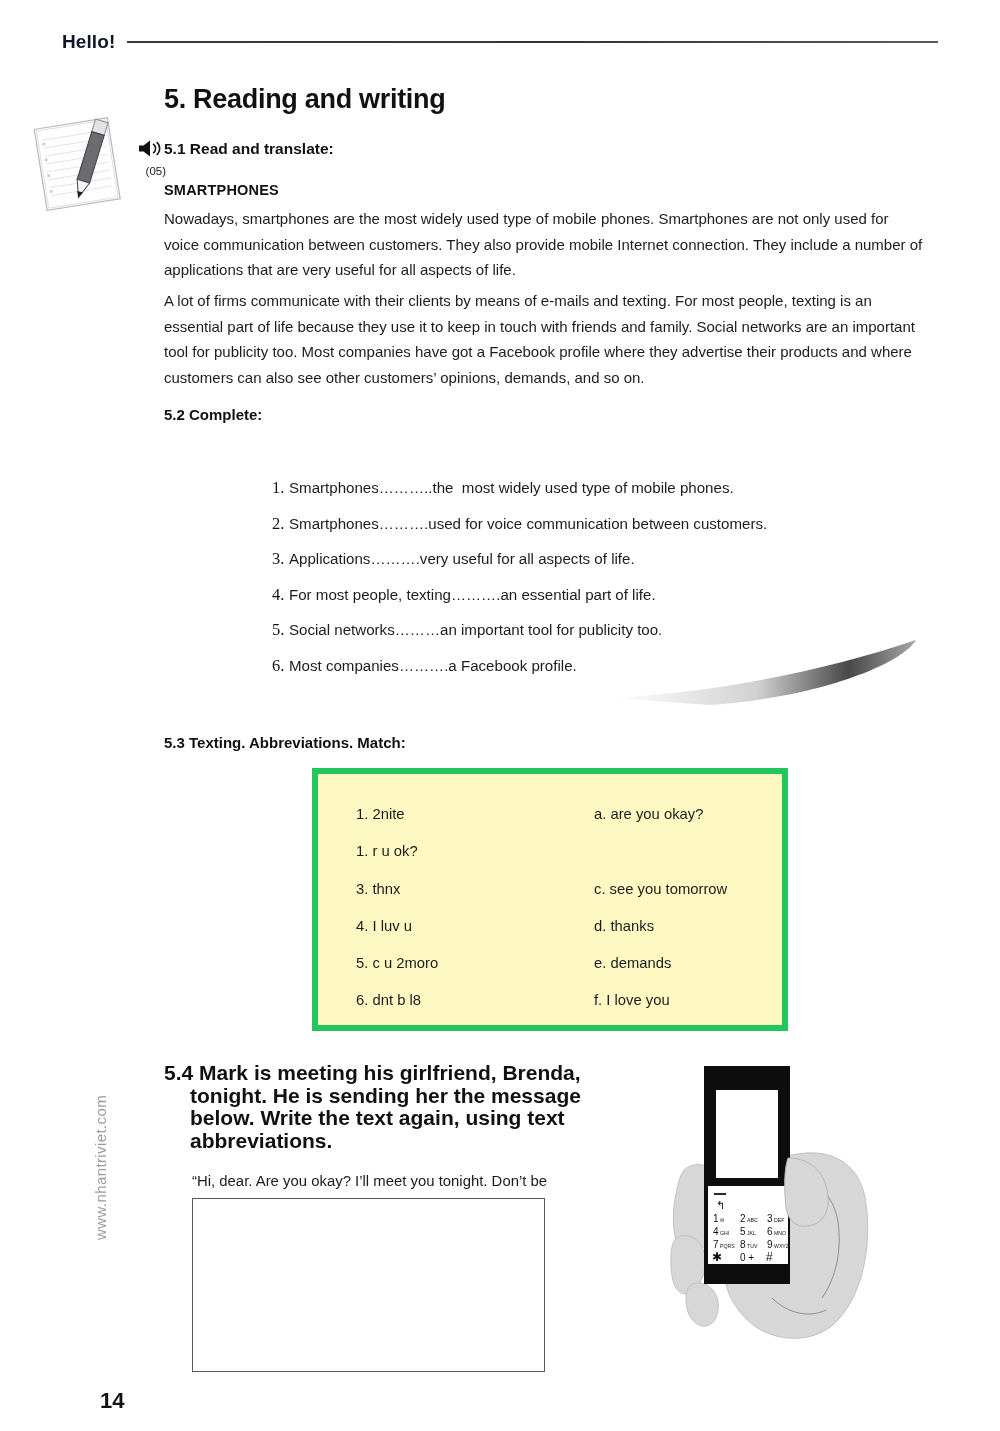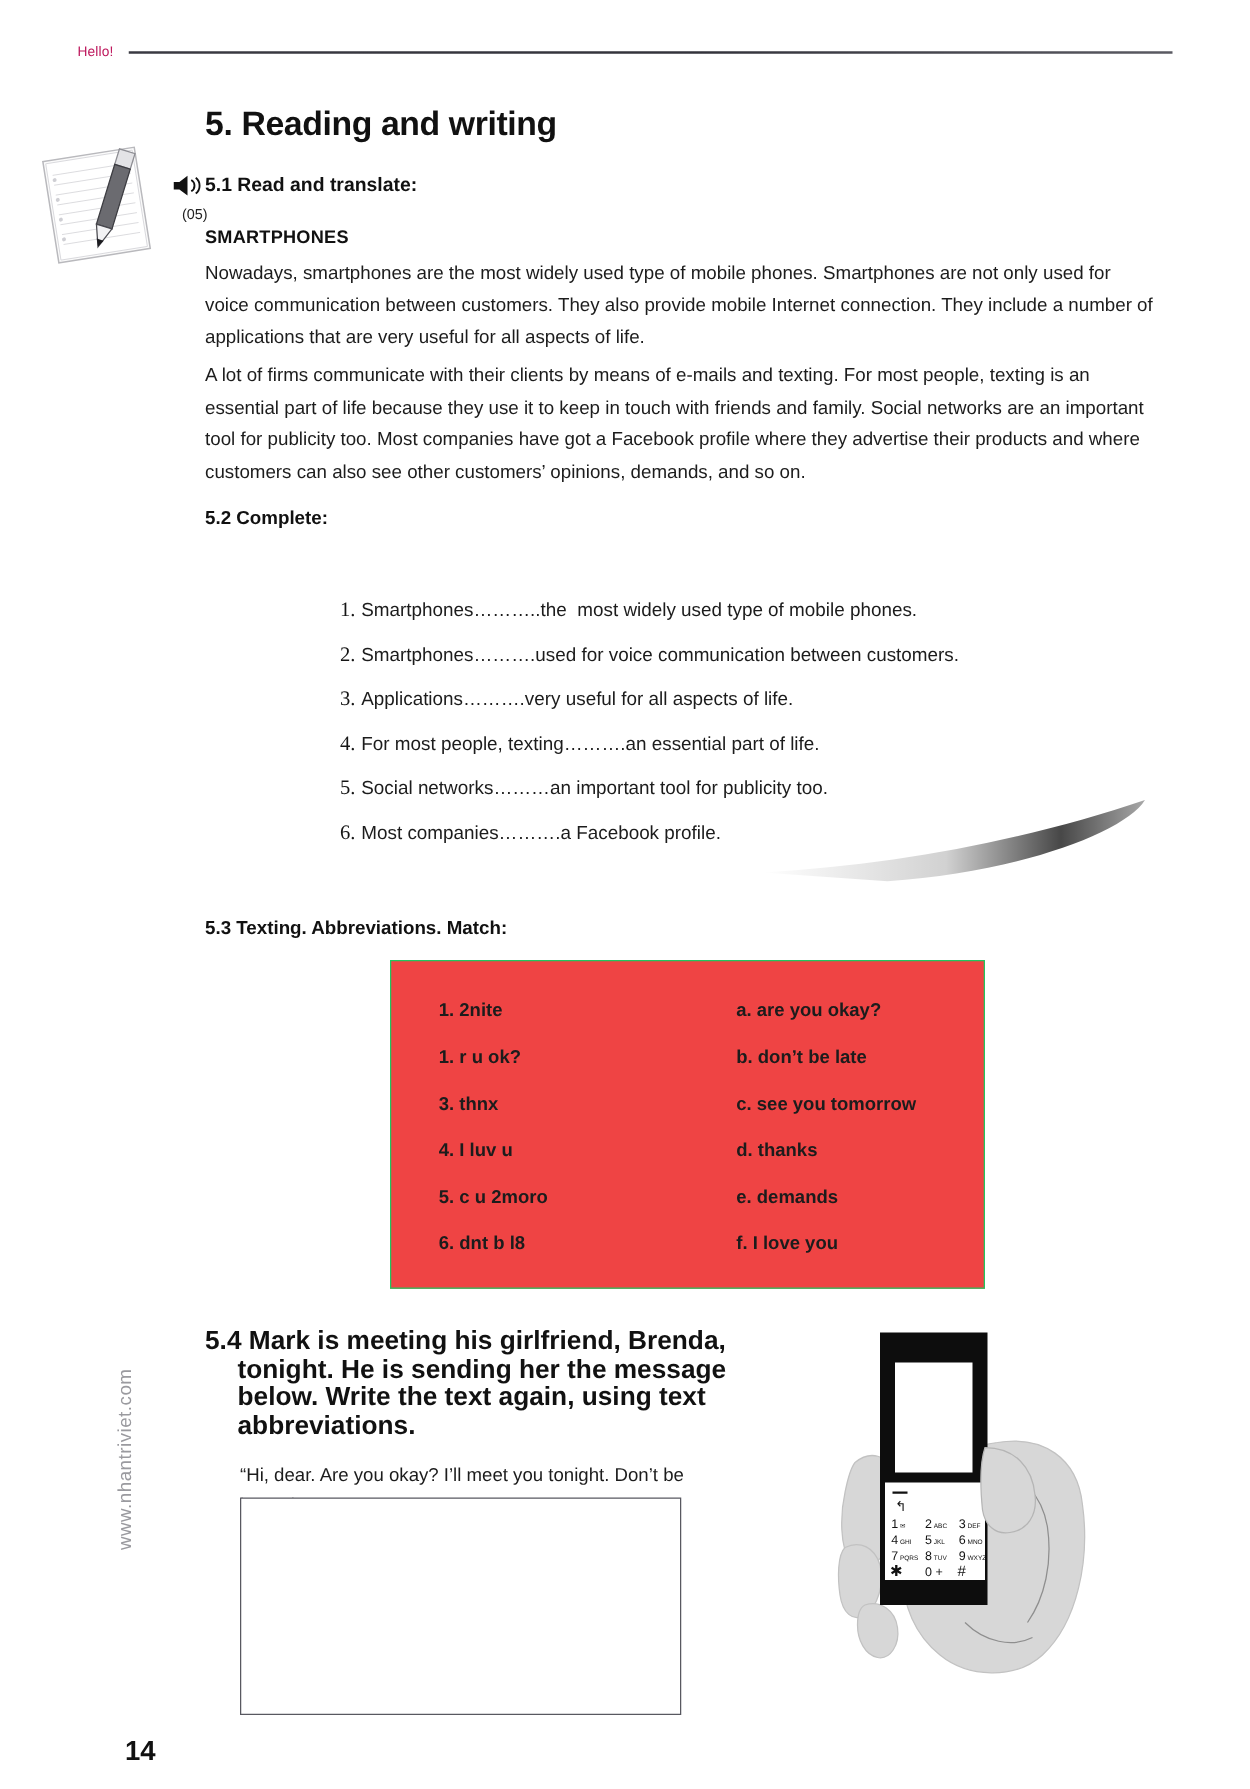--- a/index.html
+++ b/index.html
@@ -24,24 +24,25 @@
     position: absolute;
     left: 62px;
     top: 30px;
     width: 876px;
     height: 24px;
     display: flex;
     align-items: center;
     gap: 12px;
   }
   #header .hello {
-    font-size: 11px;
+    font-size: 19px;
     letter-spacing: .1px;
     white-space: nowrap;
-    color: #be185d;
+    color: #0f172a;
+    font-weight: bold;
   }
   #header .rule {
     flex: 1;
     height: 2px;
     background: linear-gradient(to right, #3a3a42 0%, #33333b 55%, #5a5a62 100%);
   }
 
   
   #notepad {
     position: absolute;
@@ -155,24 +156,23 @@
     color: #111;
   }
 
   
   #match-box {
     position: absolute;
     left: 312px;
     top: 768px;
     width: 476px;
     height: 263px;
-    border: 1px solid #22c55e;
-    background: #ef4444;
+    border: 6px solid #22c55e;
+    background: #fef9c3;
     box-sizing: border-box;
-    font-weight: bold;
   }
   #match-inner {
     position: absolute;
     left: 38px;
     top: 32px;
     width: 410px;
   }
   #match-inner .mrow {
     display: flex;
     height: 37.3px;
@@ -351,21 +351,20 @@
   <div class="col" id="h53">5.3 Texting. Abbreviations. Match:</div>
 
   <div id="match-box">
     <div id="match-inner">
       <div class="mrow">
         <span class="left">1. 2nite</span>
         <span class="right">a. are you okay?</span>
       </div>
       <div class="mrow">
         <span class="left">1. r u ok?</span>
-        <span class="right">b. don’t be late</span>
       </div>
       <div class="mrow">
         <span class="left">3. thnx</span>
         <span class="right">c. see you tomorrow</span>
       </div>
       <div class="mrow">
         <span class="left">4. I luv u</span>
         <span class="right">d. thanks</span>
       </div>
       <div class="mrow">

